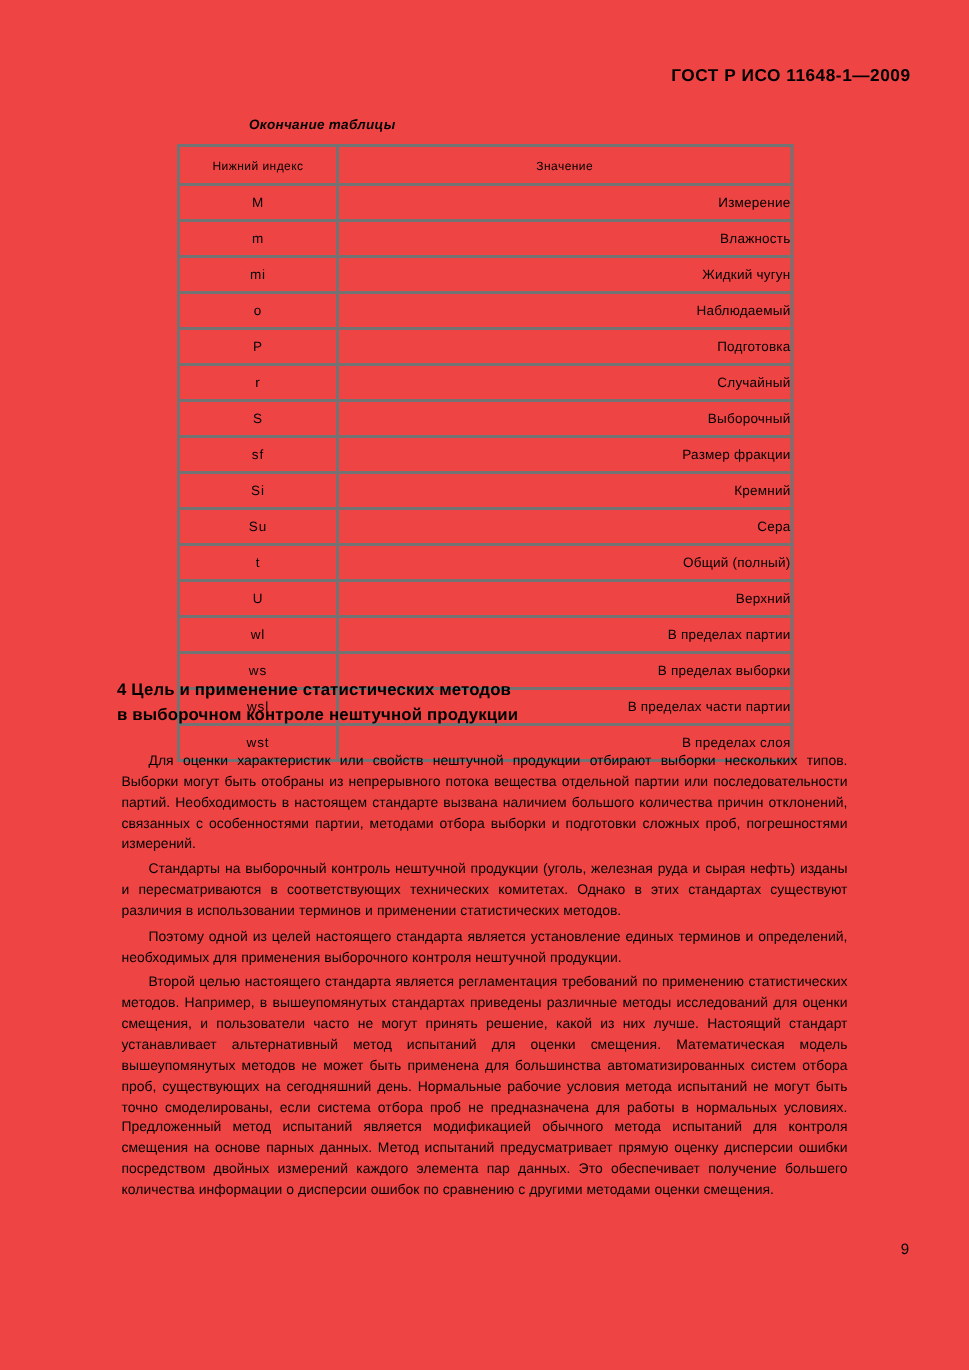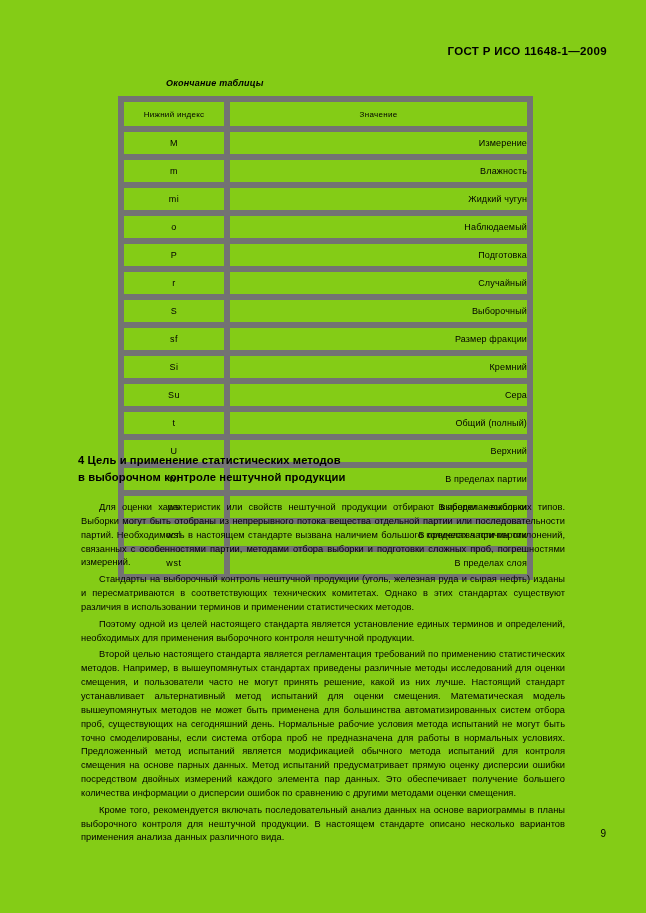--- a/index.html
+++ b/index.html
@@ -14,21 +14,21 @@
     font-family: "Liberation Sans", sans-serif;
     color: #000000;
     overflow: hidden;
   }
 
   .page {
     position: absolute;
     left: 0; top: 0;
     width: 646px;
     height: 913px;
-    background: #84cc16;
+    background: #ef4444;
   }
 
   
   .doc-header {
     position: absolute;
     top: 45px;
     right: 39px;
     font-size: 11.5px;
     font-weight: bold;
     letter-spacing: 0.35px;
@@ -53,21 +53,21 @@
     left: 118px;
     top: 96px;
     width: 409px;
   }
   table.idx {
     border-collapse: collapse;
     width: 100%;
     table-layout: fixed;
   }
   table.idx td, table.idx th {
-    border: 6px solid #737373;
+    border: 2px solid #737373;
     padding: 0;
     font-weight: normal;
   }
   table.idx col.c1 { width: 106px; }
   table.idx col.c2 { width: 303px; }
 
   .hdr-cell {
     height: 24px;
     font-size: 8px;
     text-align: center;
@@ -227,18 +227,17 @@
   <div class="sec-heading">
     <span>4 Цель и применение статистических методов</span>
     <span class="l2">в выборочном контроле нештучной продукции</span>
   </div>
 
   <div class="body-block">
     <p class="para">Для оценки характеристик или свойств нештучной продукции отбирают выборки нескольких типов. Выборки могут быть отобраны из непрерывного потока вещества отдельной партии или последовательнос­ти партий. Необходимость в настоящем стандарте вызвана наличием большого количества причин откло­нений, связанных с особенностями партии, методами отбора выборки и подготовки сложных проб, погреш­ностями измерений.</p>
     <p class="para">Стандарты на выборочный контроль нештучной продукции (уголь, железная руда и сырая нефть) изданы и пересматриваются в соответствующих технических комитетах. Однако в этих стандартах суще­ствуют различия в использовании терминов и применении статистических методов.</p>
     <p class="para">Поэтому одной из целей настоящего стандарта является установление единых терминов и определе­ний, необходимых для применения выборочного контроля нештучной продукции.</p>
     <p class="para">Второй целью настоящего стандарта является регламентация требований по применению статисти­ческих методов. Например, в вышеупомянутых стандартах приведены различные методы исследований для оценки смещения, и пользователи часто не могут принять решение, какой из них лучше. Настоящий стандарт устанавливает альтернативный метод испытаний для оценки смещения. Математическая модель вышеупомянутых методов не может быть применена для большинства автоматизированных систем отбора проб, существующих на сегодняшний день. Нормальные рабочие условия метода испытаний не могут быть точно смоделированы, если система отбора проб не предназначена для работы в нормальных условиях. Предложенный метод испытаний является модификацией обычного метода испытаний для контроля смещения на основе парных данных. Метод испытаний предусматривает прямую оценку диспер­сии ошибки посредством двойных измерений каждого элемента пар данных. Это обеспечивает получение большего количества информации о дисперсии ошибок по сравнению с другими методами оценки смещения.</p>
-    <p class="para">Кроме того, рекомендуется включать последовательный анализ данных на основе вариограммы в планы выборочного контроля для нештучной продукции. В настоящем стандарте описано несколько вари­антов применения анализа данных различного вида.</p>
   </div>
 
   <div class="folio">9</div>
 
 </div>
 
 </body></html>

